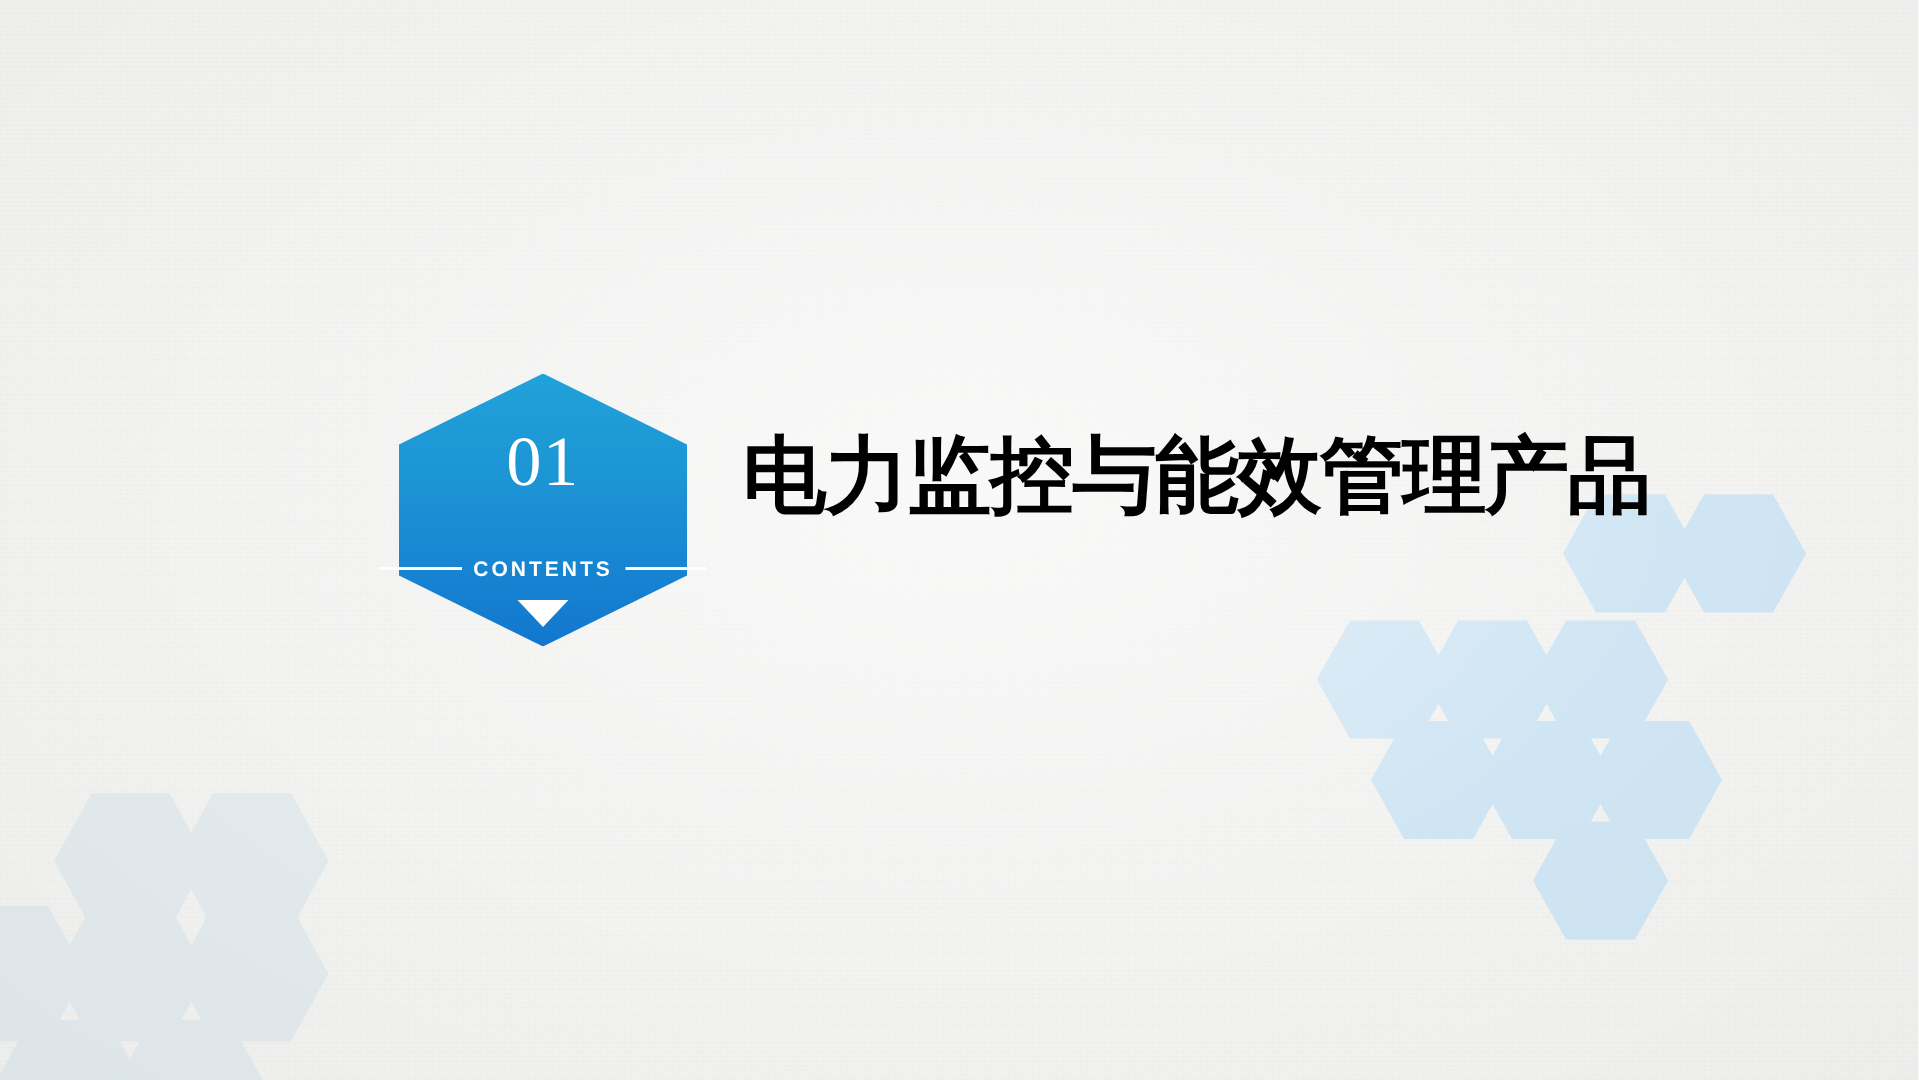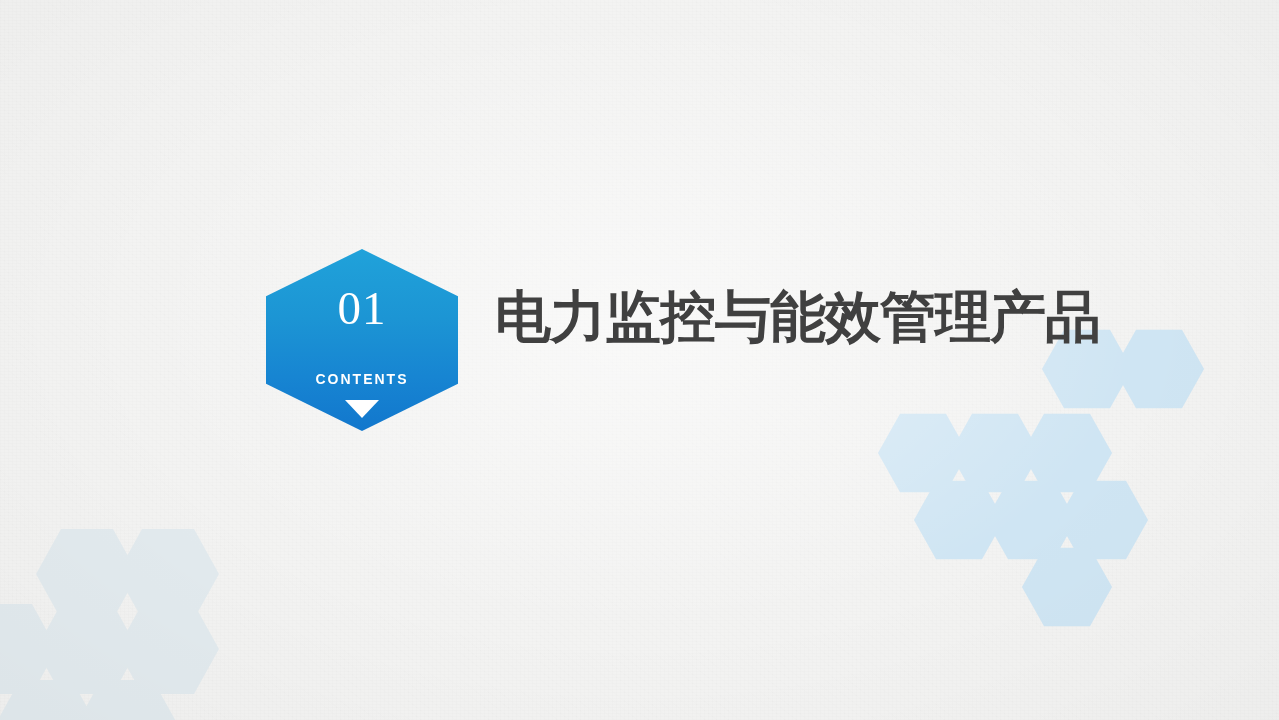--- a/index.html
+++ b/index.html
@@ -91,21 +91,20 @@
     font-weight: 400;
   }
   #badge-rule {
     position: absolute;
     top: 122px;
     left: -13px;
     right: -13px;
     height: 16px;
     display: flex;
     align-items: center;
-    flex-direction: column;
   }
   .rule-line {
     flex: 1 1 auto;
     height: 1.6px;
     background: #ffffff;
   }
   #badge-caption {
     flex: 0 0 auto;
     padding: 0 8px;
     color: #ffffff;
@@ -177,15 +176,15 @@
     <div id="badge-hex" style="background: linear-gradient(rgb(32, 162, 218) 0%, rgb(28, 149, 212) 38%, rgb(23, 133, 210) 70%, rgb(18, 119, 205) 100%);"></div>
     <div id="badge-number">01</div>
     <div id="badge-rule">
       <span class="rule-line"></span>
       <span id="badge-caption">CONTENTS</span>
       <span class="rule-line"></span>
     </div>
     <div id="badge-arrow"></div>
   </div>
 
-  <div id="slide-title" style="color: #404040;">电力监控与能效管理产品</div>
+  <div id="slide-title" style="color: #000000;">电力监控与能效管理产品</div>
 
 </div>
 
 </body></html>

